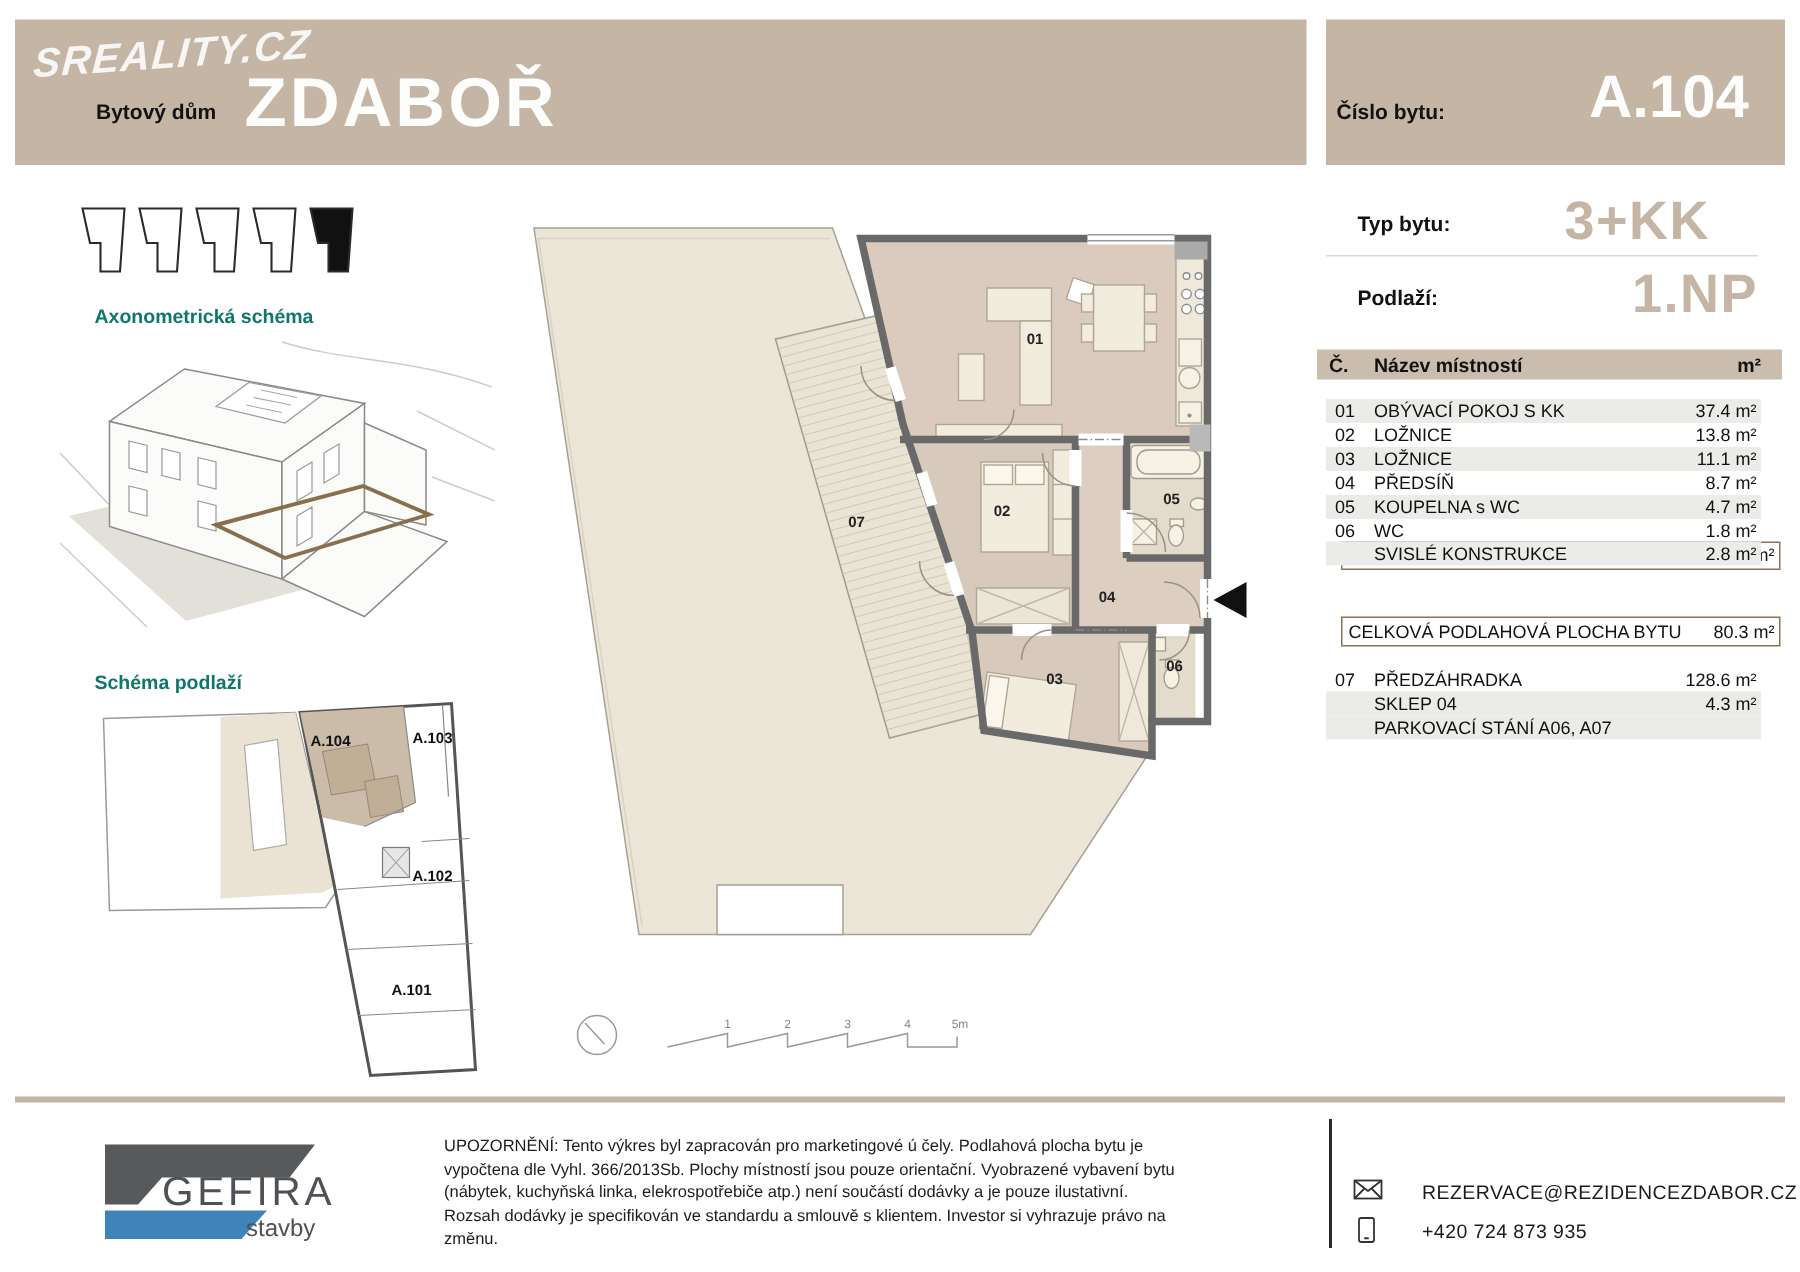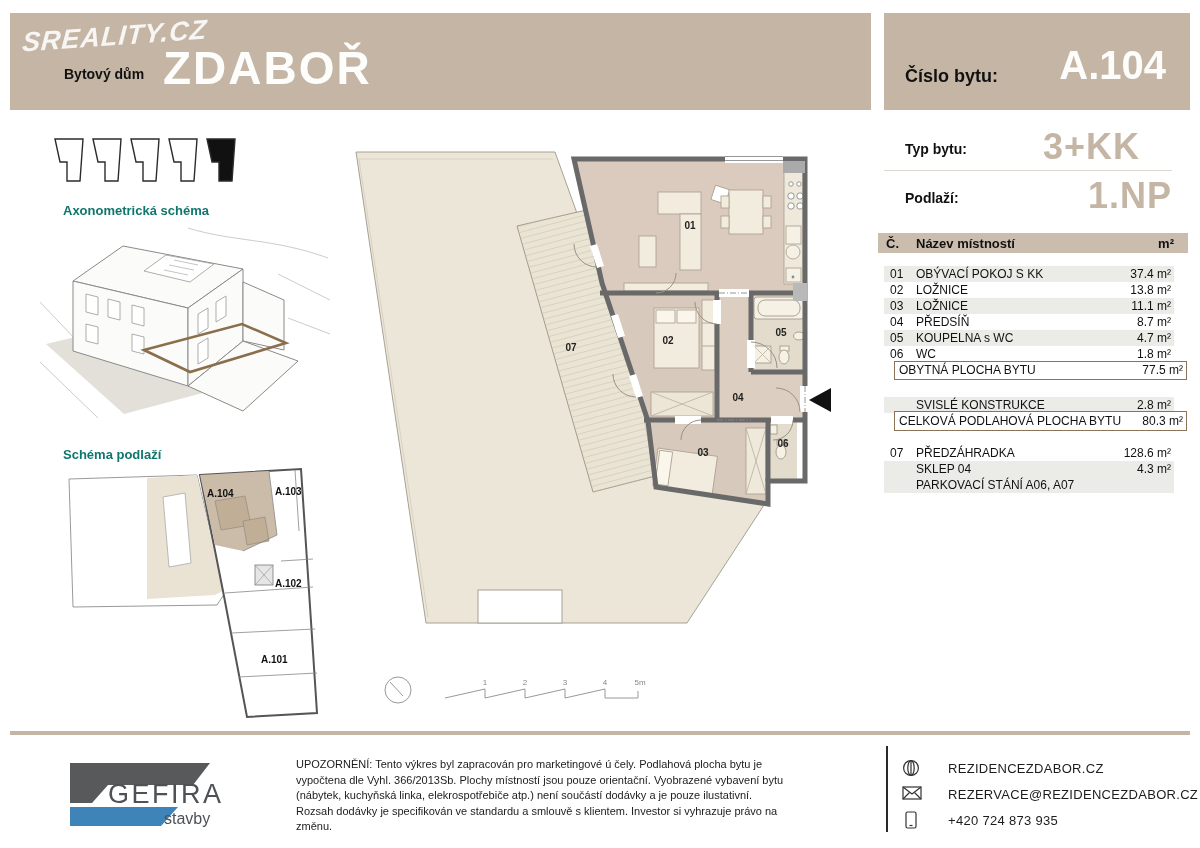--- a/index.html
+++ b/index.html
@@ -7,21 +7,21 @@
         font-family:"Liberation Sans",sans-serif;overflow:hidden;color:#1a1a1a;}
   .abs{position:absolute;}
   
   .hdr{background:#c4b5a4;}
   .hdr-left{left:10px;top:13px;width:861px;height:97px;}
   .hdr-right{left:884px;top:13px;width:306px;height:97px;}
   .watermark{left:12px;top:8px;font-size:27px;font-weight:bold;font-style:italic;
              color:rgba(255,255,255,.88);transform:rotate(-4deg) skewX(-8deg);letter-spacing:1px;}
   .bld-label{left:54px;top:53px;font-size:14px;font-weight:bold;color:#111;}
   .proj-name{left:153px;top:28px;font-size:46px;font-weight:bold;color:#fdfdfb;letter-spacing:2px;}
-  .unitno-label{left:21px;top:53px;font-size:18px;font-weight:bold;color:#111;}
+  .unitno-label{left:7px;top:53px;font-size:14px;font-weight:bold;color:#111;}
   .unitno{left:0;top:30px;width:282px;text-align:right;font-size:40px;font-weight:bold;color:#fdfdfb;}
   
   .fld-label{font-size:14px;font-weight:bold;color:#111;}
   .big-beige{width:288px;text-align:right;font-size:36px;font-weight:bold;color:#c4b5a4;letter-spacing:1px;}
   .sep{left:884px;width:288px;height:1px;background:#ddd8d2;}
   .tbl-head{left:878px;top:233px;width:310px;height:20px;background:#cbbdad;
             font-size:13px;font-weight:bold;color:#111;}
   .tbl-head .h-num{position:absolute;left:8px;top:3px;}
   .tbl-head .h-name{position:absolute;left:38px;top:3px;}
   .tbl-head .h-area{position:absolute;right:14px;top:3px;}
@@ -100,21 +100,21 @@
   <div class="abs row" style="top:346px;">
     <span class="num">06</span>
     <span class="nm">WC</span>
     <span class="ar">1.8 m²</span>
   </div>
 
   <div class="abs boxrow" style="top:361px;">
     <span class="nm">OBYTNÁ PLOCHA BYTU</span>
     <span class="ar">77.5 m²</span>
   </div>
-  <div class="abs row stripe" style="top:397px;">
+  <div class="abs row stripe" style="top:361px;">
     <span class="nm">SVISLÉ KONSTRUKCE</span>
     <span class="ar">2.8 m²</span>
   </div>
   <div class="abs boxrow" style="top:411px;height:18px;">
     <span class="nm" style="top:2px;">CELKOVÁ PODLAHOVÁ PLOCHA BYTU</span>
     <span class="ar" style="top:2px;">80.3 m²</span>
   </div>
 
   <div class="abs row" style="top:445px;">
     <span class="num">07</span>
@@ -373,30 +373,20 @@
       <polygon points="8,49 116,49 99,68 8,68" fill="#3e84b8"></polygon>
       <text x="46" y="45" font-size="27" letter-spacing="2.5" fill="#4e5256">GEFIRA</text>
       <text x="102" y="66" font-size="16" fill="#4e5256">stavby</text>
     </svg>
   </div>
 
   <div class="abs disclaimer">UPOZORNĚNÍ: Tento výkres byl zapracován pro marketingové ú čely. Podlahová plocha bytu je vypočtena dle Vyhl. 366/2013Sb. Plochy místností jsou pouze orientační. Vyobrazené vybavení bytu (nábytek, kuchyňská linka, elekrospotřebiče atp.) není součástí dodávky a je pouze ilustativní.  Rozsah dodávky je specifikován ve standardu a smlouvě s klientem. Investor si vyhrazuje právo na změnu.</div>
 
   <div class="abs vdiv"></div>
 
-  <div class="abs contact-row" style="top:758px;">
-    <span class="c-ic">
-      <svg width="18" height="18" viewBox="0 0 18 18" fill="none" stroke="#333" stroke-width="1.2">
-        <circle cx="9" cy="9" r="7.4"></circle>
-        <ellipse cx="9" cy="9" rx="3.2" ry="7.4"></ellipse>
-        <line x1="9" y1="1.6" x2="9" y2="16.4"></line>
-      </svg>
-    </span>
-    <span class="c-tx">REZIDENCEZDABOR.CZ</span>
-  </div>
   <div class="abs contact-row" style="top:784px;">
     <span class="c-ic">
       <svg width="20" height="16" viewBox="0 0 20 16" fill="none" stroke="#333" stroke-width="1.2">
         <rect x="1" y="2" width="18" height="12"></rect>
         <path d="M1,2 L10,9 L19,2"></path>
         <path d="M1,14 L7.5,7.5 M19,14 L12.5,7.5"></path>
       </svg>
     </span>
     <span class="c-tx">REZERVACE@REZIDENCEZDABOR.CZ</span>
   </div>

